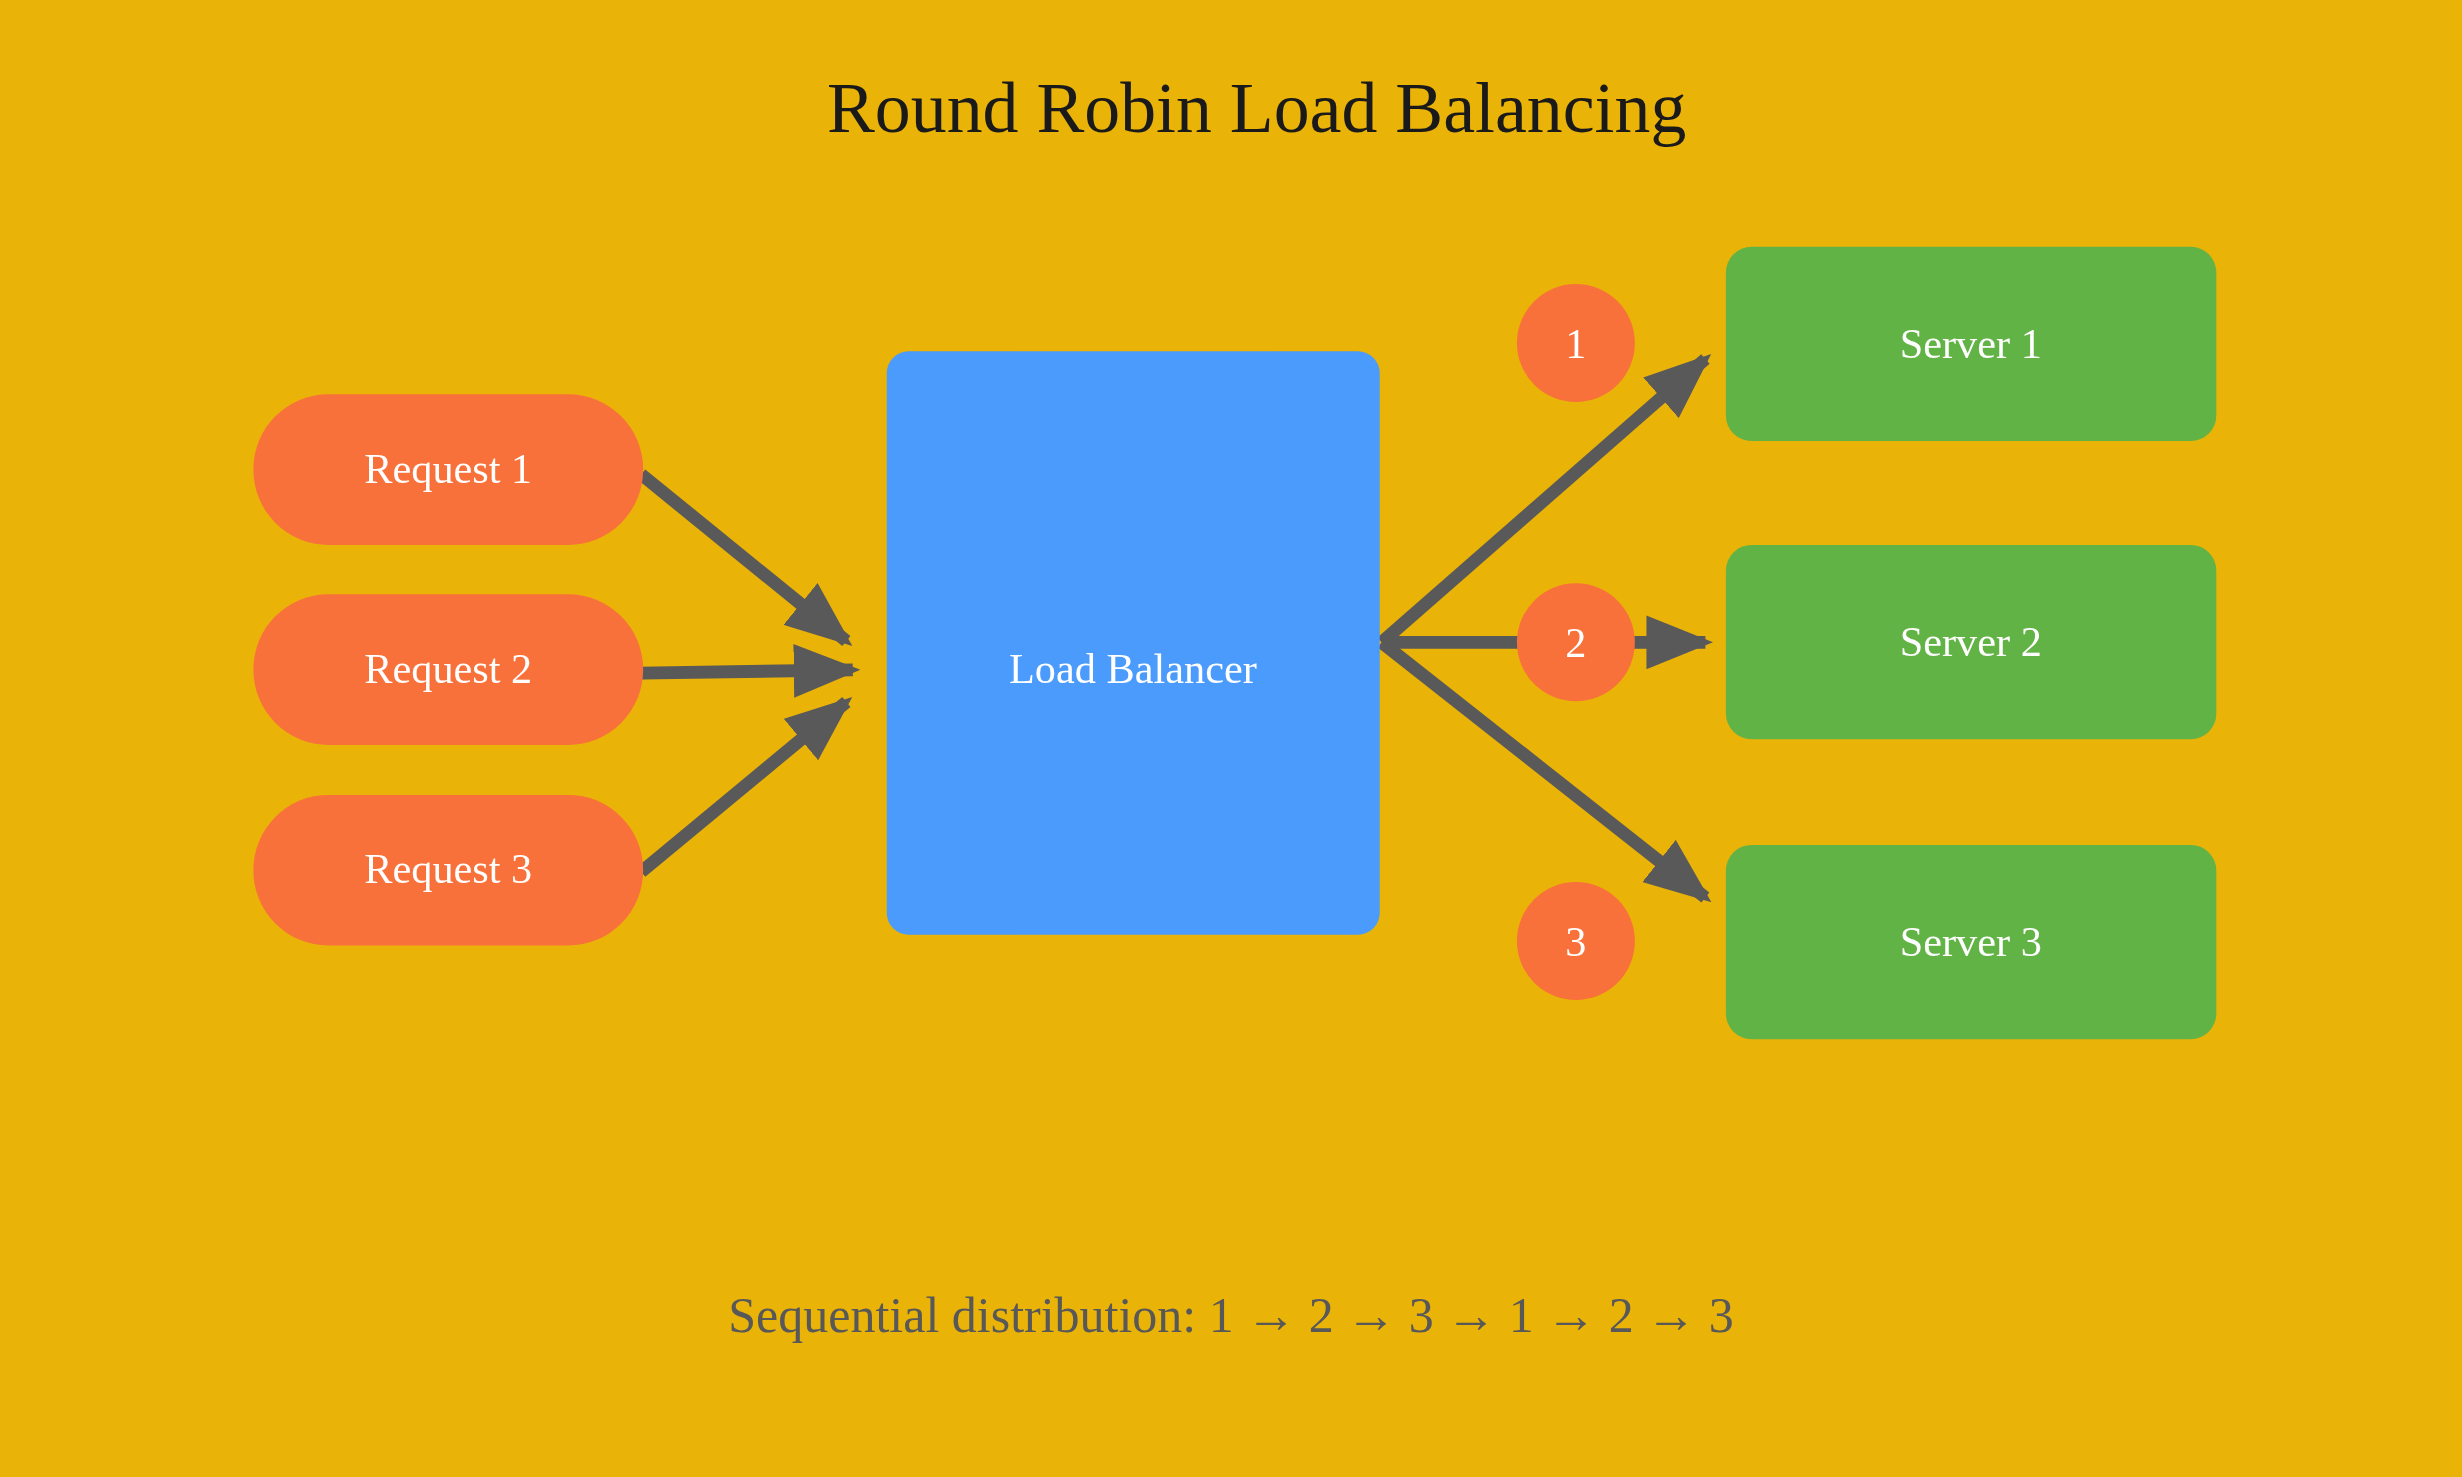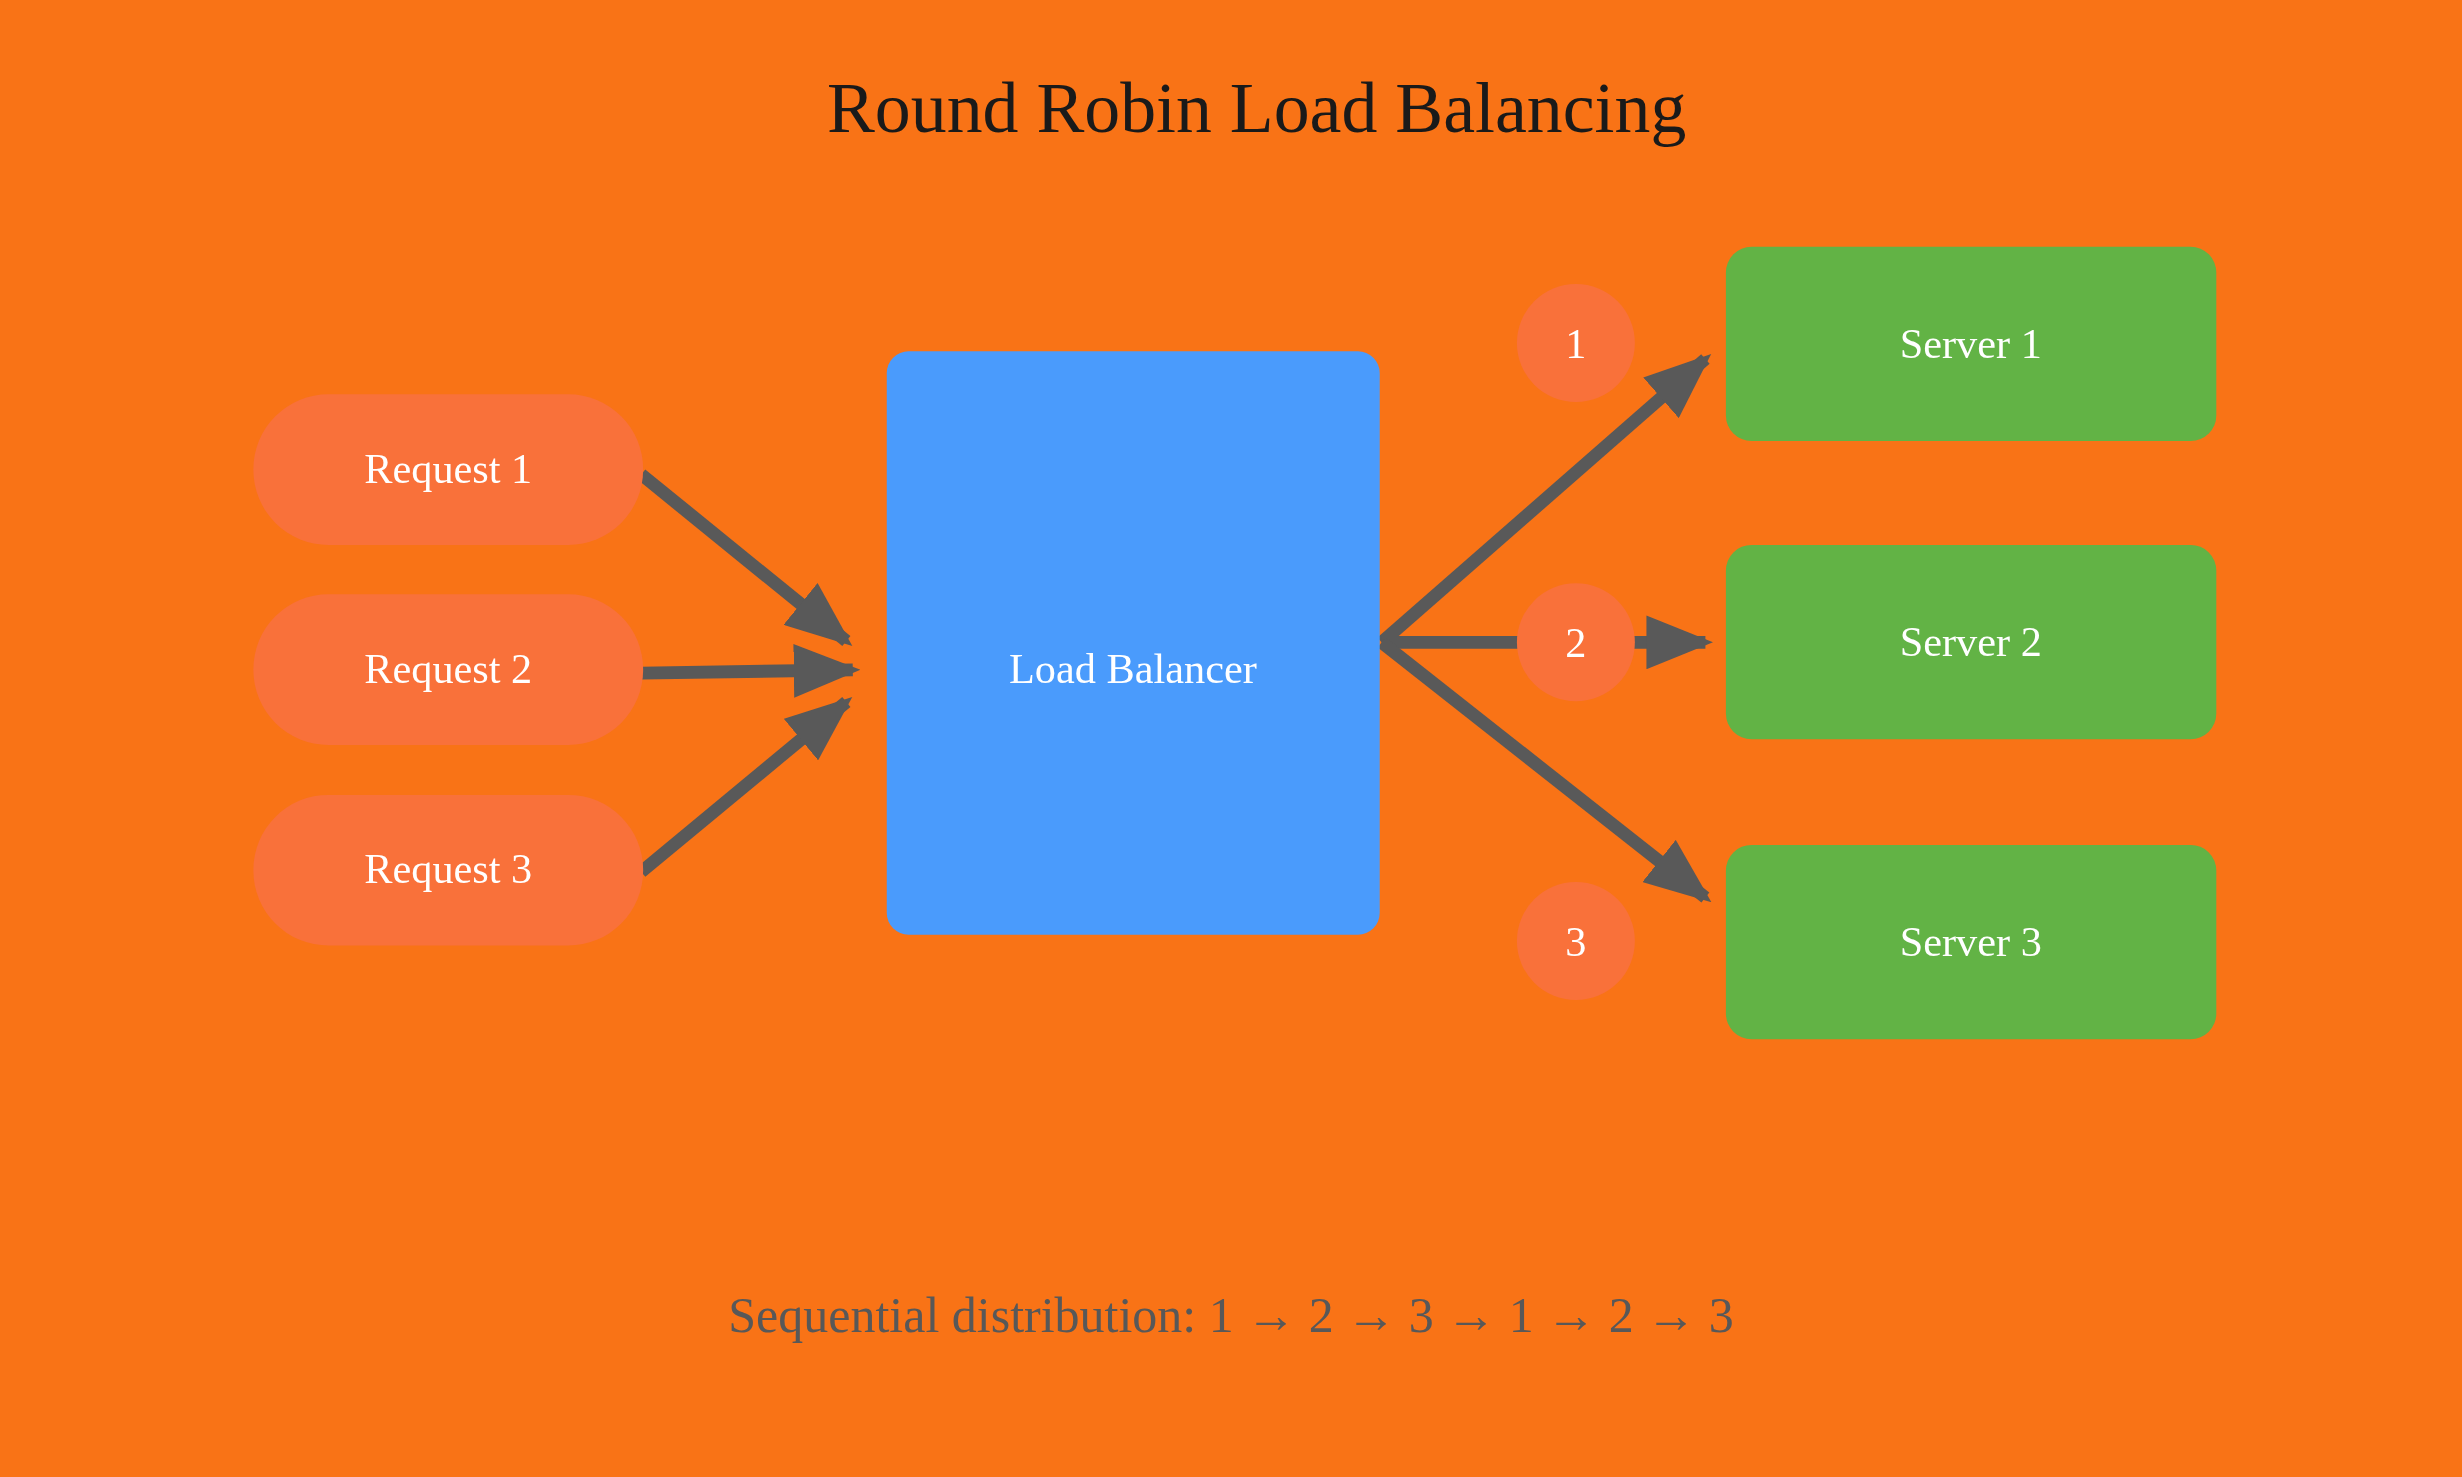--- a/index.html
+++ b/index.html
@@ -10,21 +10,21 @@
   body {
     width: 2462px;
     height: 1477px;
     overflow: hidden;
     font-family: "Liberation Serif", "DejaVu Serif", serif;
   }
   #canvas {
     position: relative;
     width: 2462px;
     height: 1477px;
-    background: #f97316;
+    background: #eab308;
   }
   svg#diagram {
     position: absolute;
     inset: 0;
     width: 2462px;
     height: 1477px;
     display: block;
   }
   .node-label {
     font-family: "Liberation Serif", "DejaVu Serif", serif;

